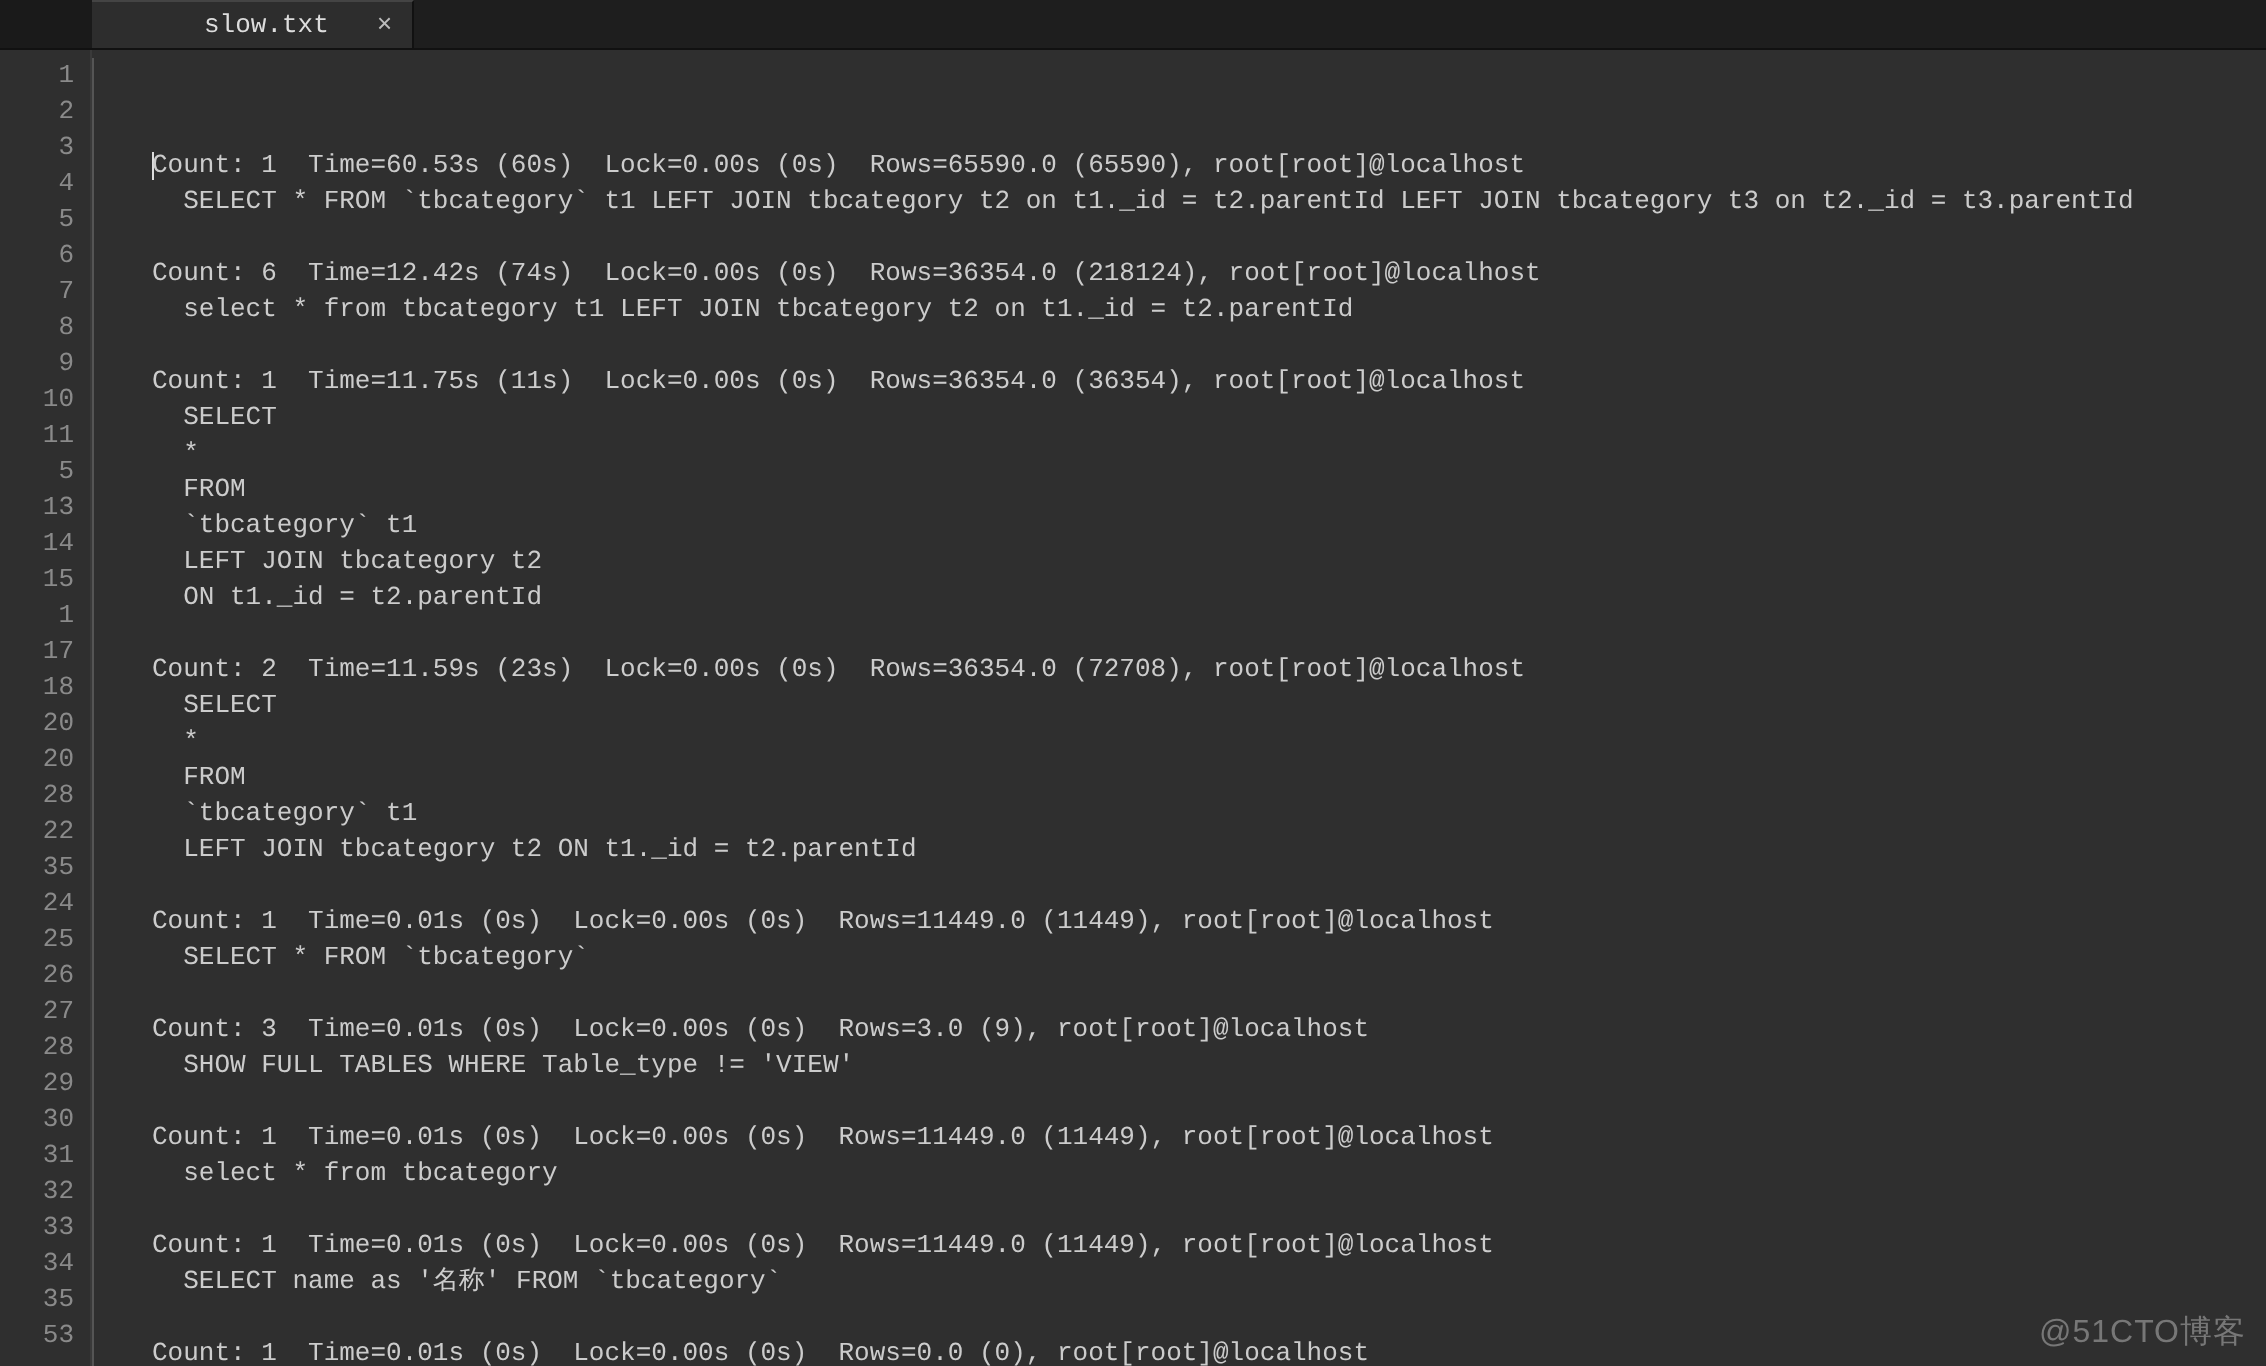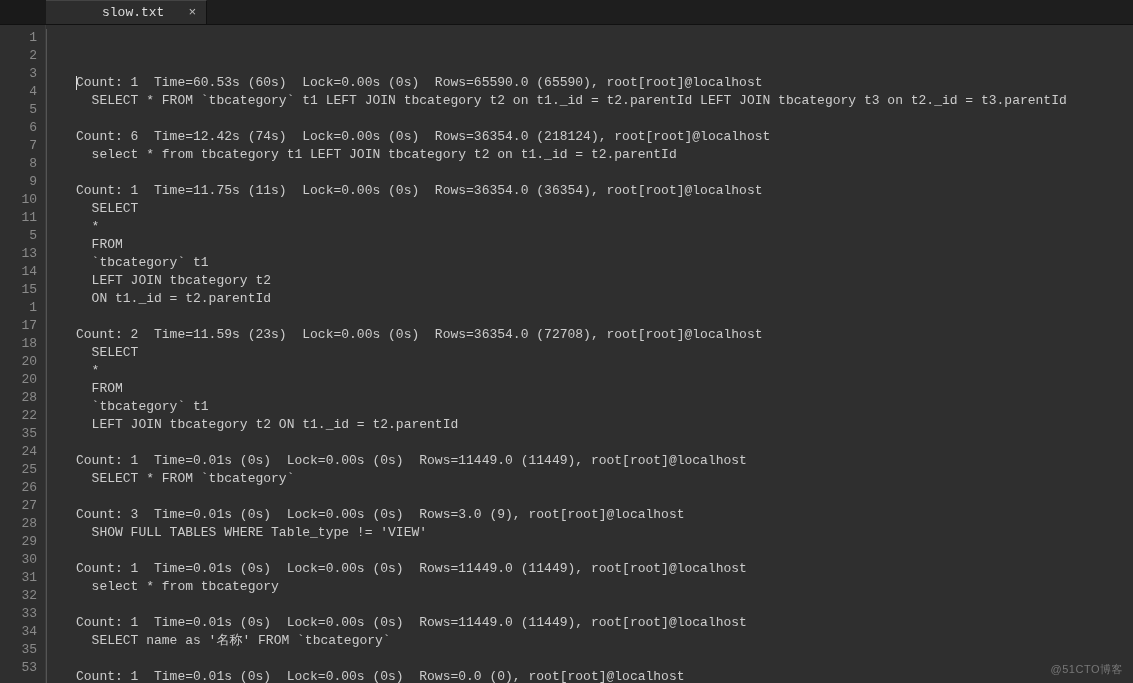--- a/index.html
+++ b/index.html
@@ -89,21 +89,21 @@
     height:14px;
     border-left:1px solid #ddd;
     vertical-align:middle;
     margin-right:-1px;
   }
   .watermark {
     position: absolute;
     right: 10px;
     bottom: 6px;
     color: #777;
-    font-size: 11px;
+    font-size: 16px;
     font-family: sans-serif;
     letter-spacing: 0.5px;
   }
 </style>
 </head>
 <body>
 
 <div class="tab-bar">
   <div class="tab-spacer-left"></div>
   <div class="tab">

